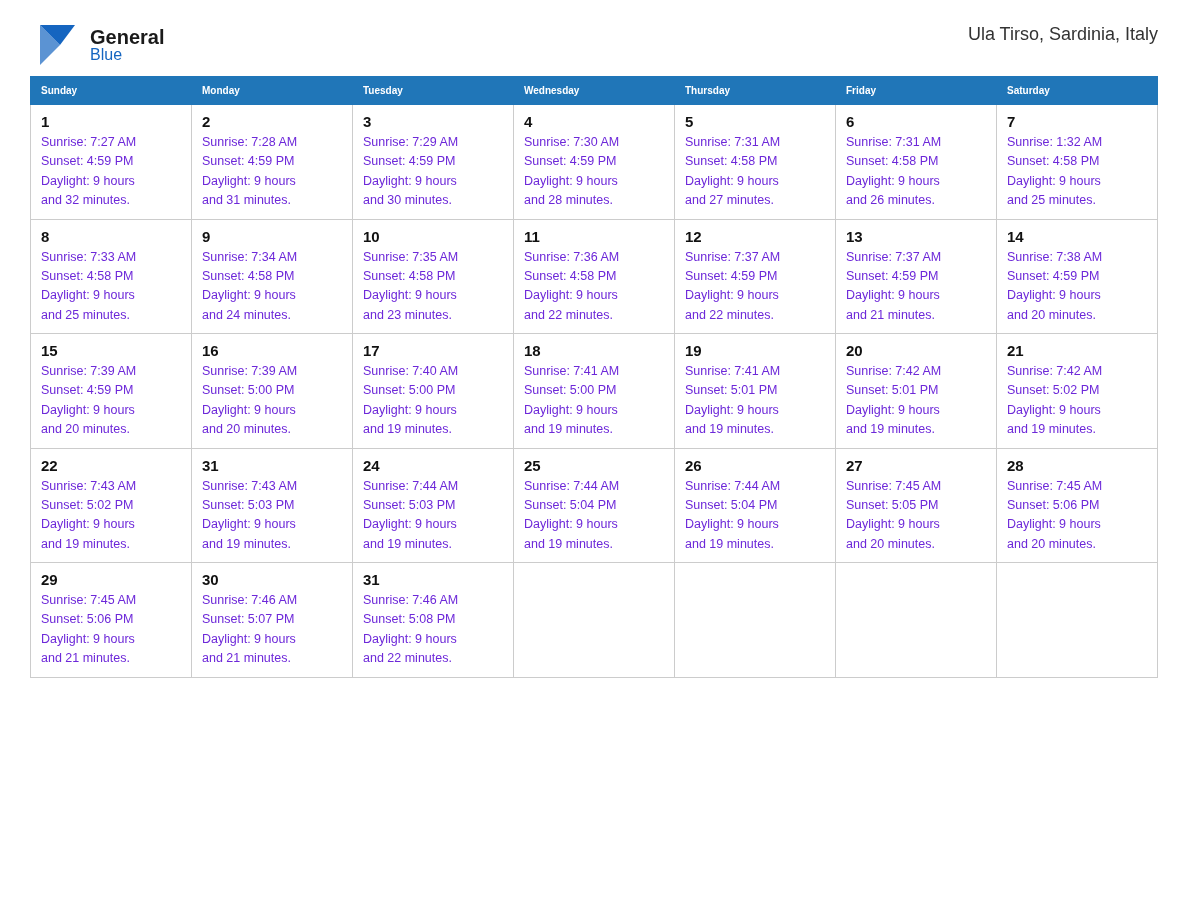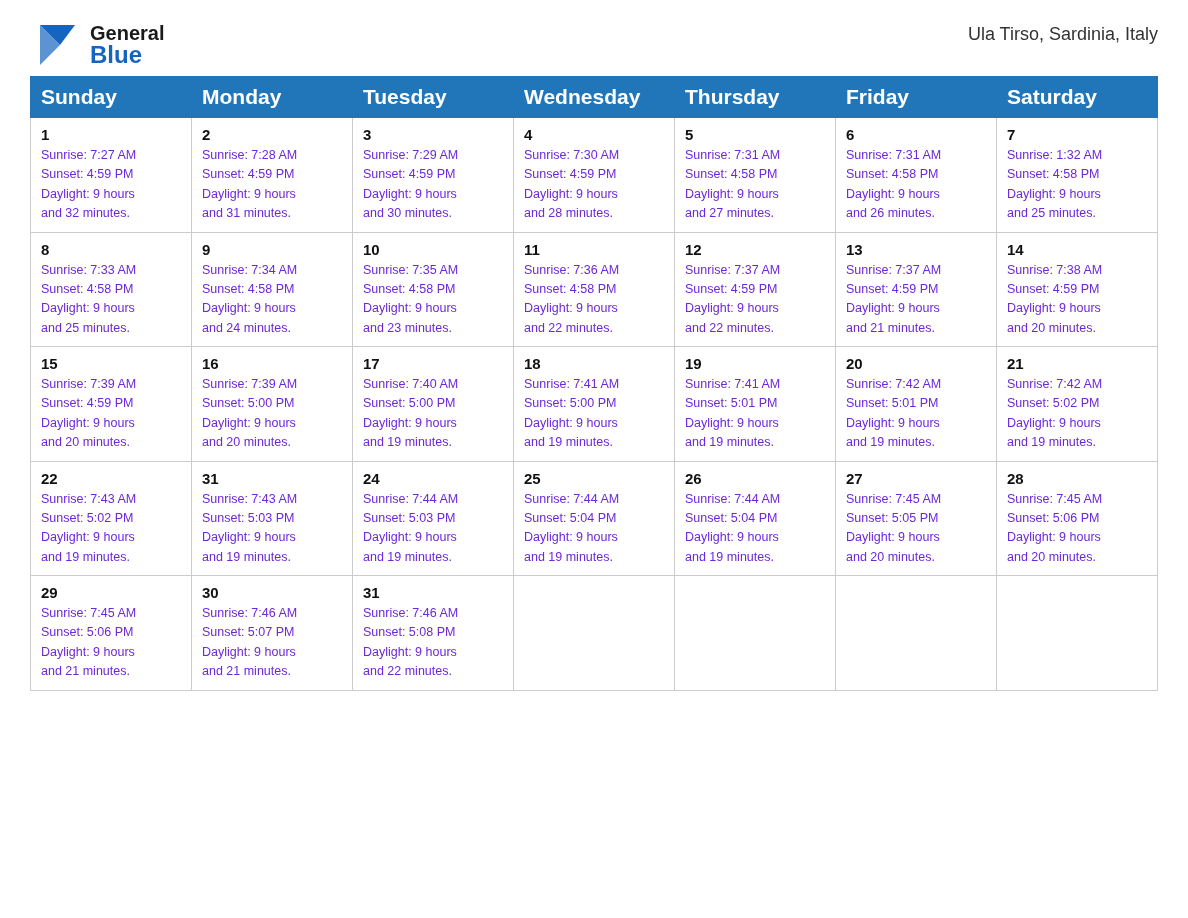--- a/index.html
+++ b/index.html
@@ -36,21 +36,21 @@
     }
     .calendar {
       width: 100%;
       border-collapse: collapse;
       table-layout: fixed;
     }
     .calendar thead tr th {
       background-color: #2076b8;
       color: #ffffff;
       padding: 8px 10px;
-      font-size: 21px;
+      font-size: 10px;
       font-weight: bold;
       text-align: left;
       border: 1px solid #2076b8;
     }
     .calendar tbody tr td {
       vertical-align: top;
       padding: 8px 10px;
       border: 1px solid #cccccc;
       font-size: 13px;
       color: #222;
@@ -90,22 +90,22 @@
       flex-direction: column;
       line-height: 1;
     }
     .logo-wordmark .general {
       font-size: 20px;
       font-weight: bold;
       color: #1a1a1a;
       letter-spacing: 0;
     }
     .logo-wordmark .blue {
-      font-size: 24px;
-      font-weight: bold;
+      font-size: 16px;
+      font-weight: normal;
       color: #1565c0;
       letter-spacing: 0;
     }
   </style>
 </head>
 <body>
 
 <div class="header">
   <div class="logo-area">
     <div class="logo-svg-wrap">

